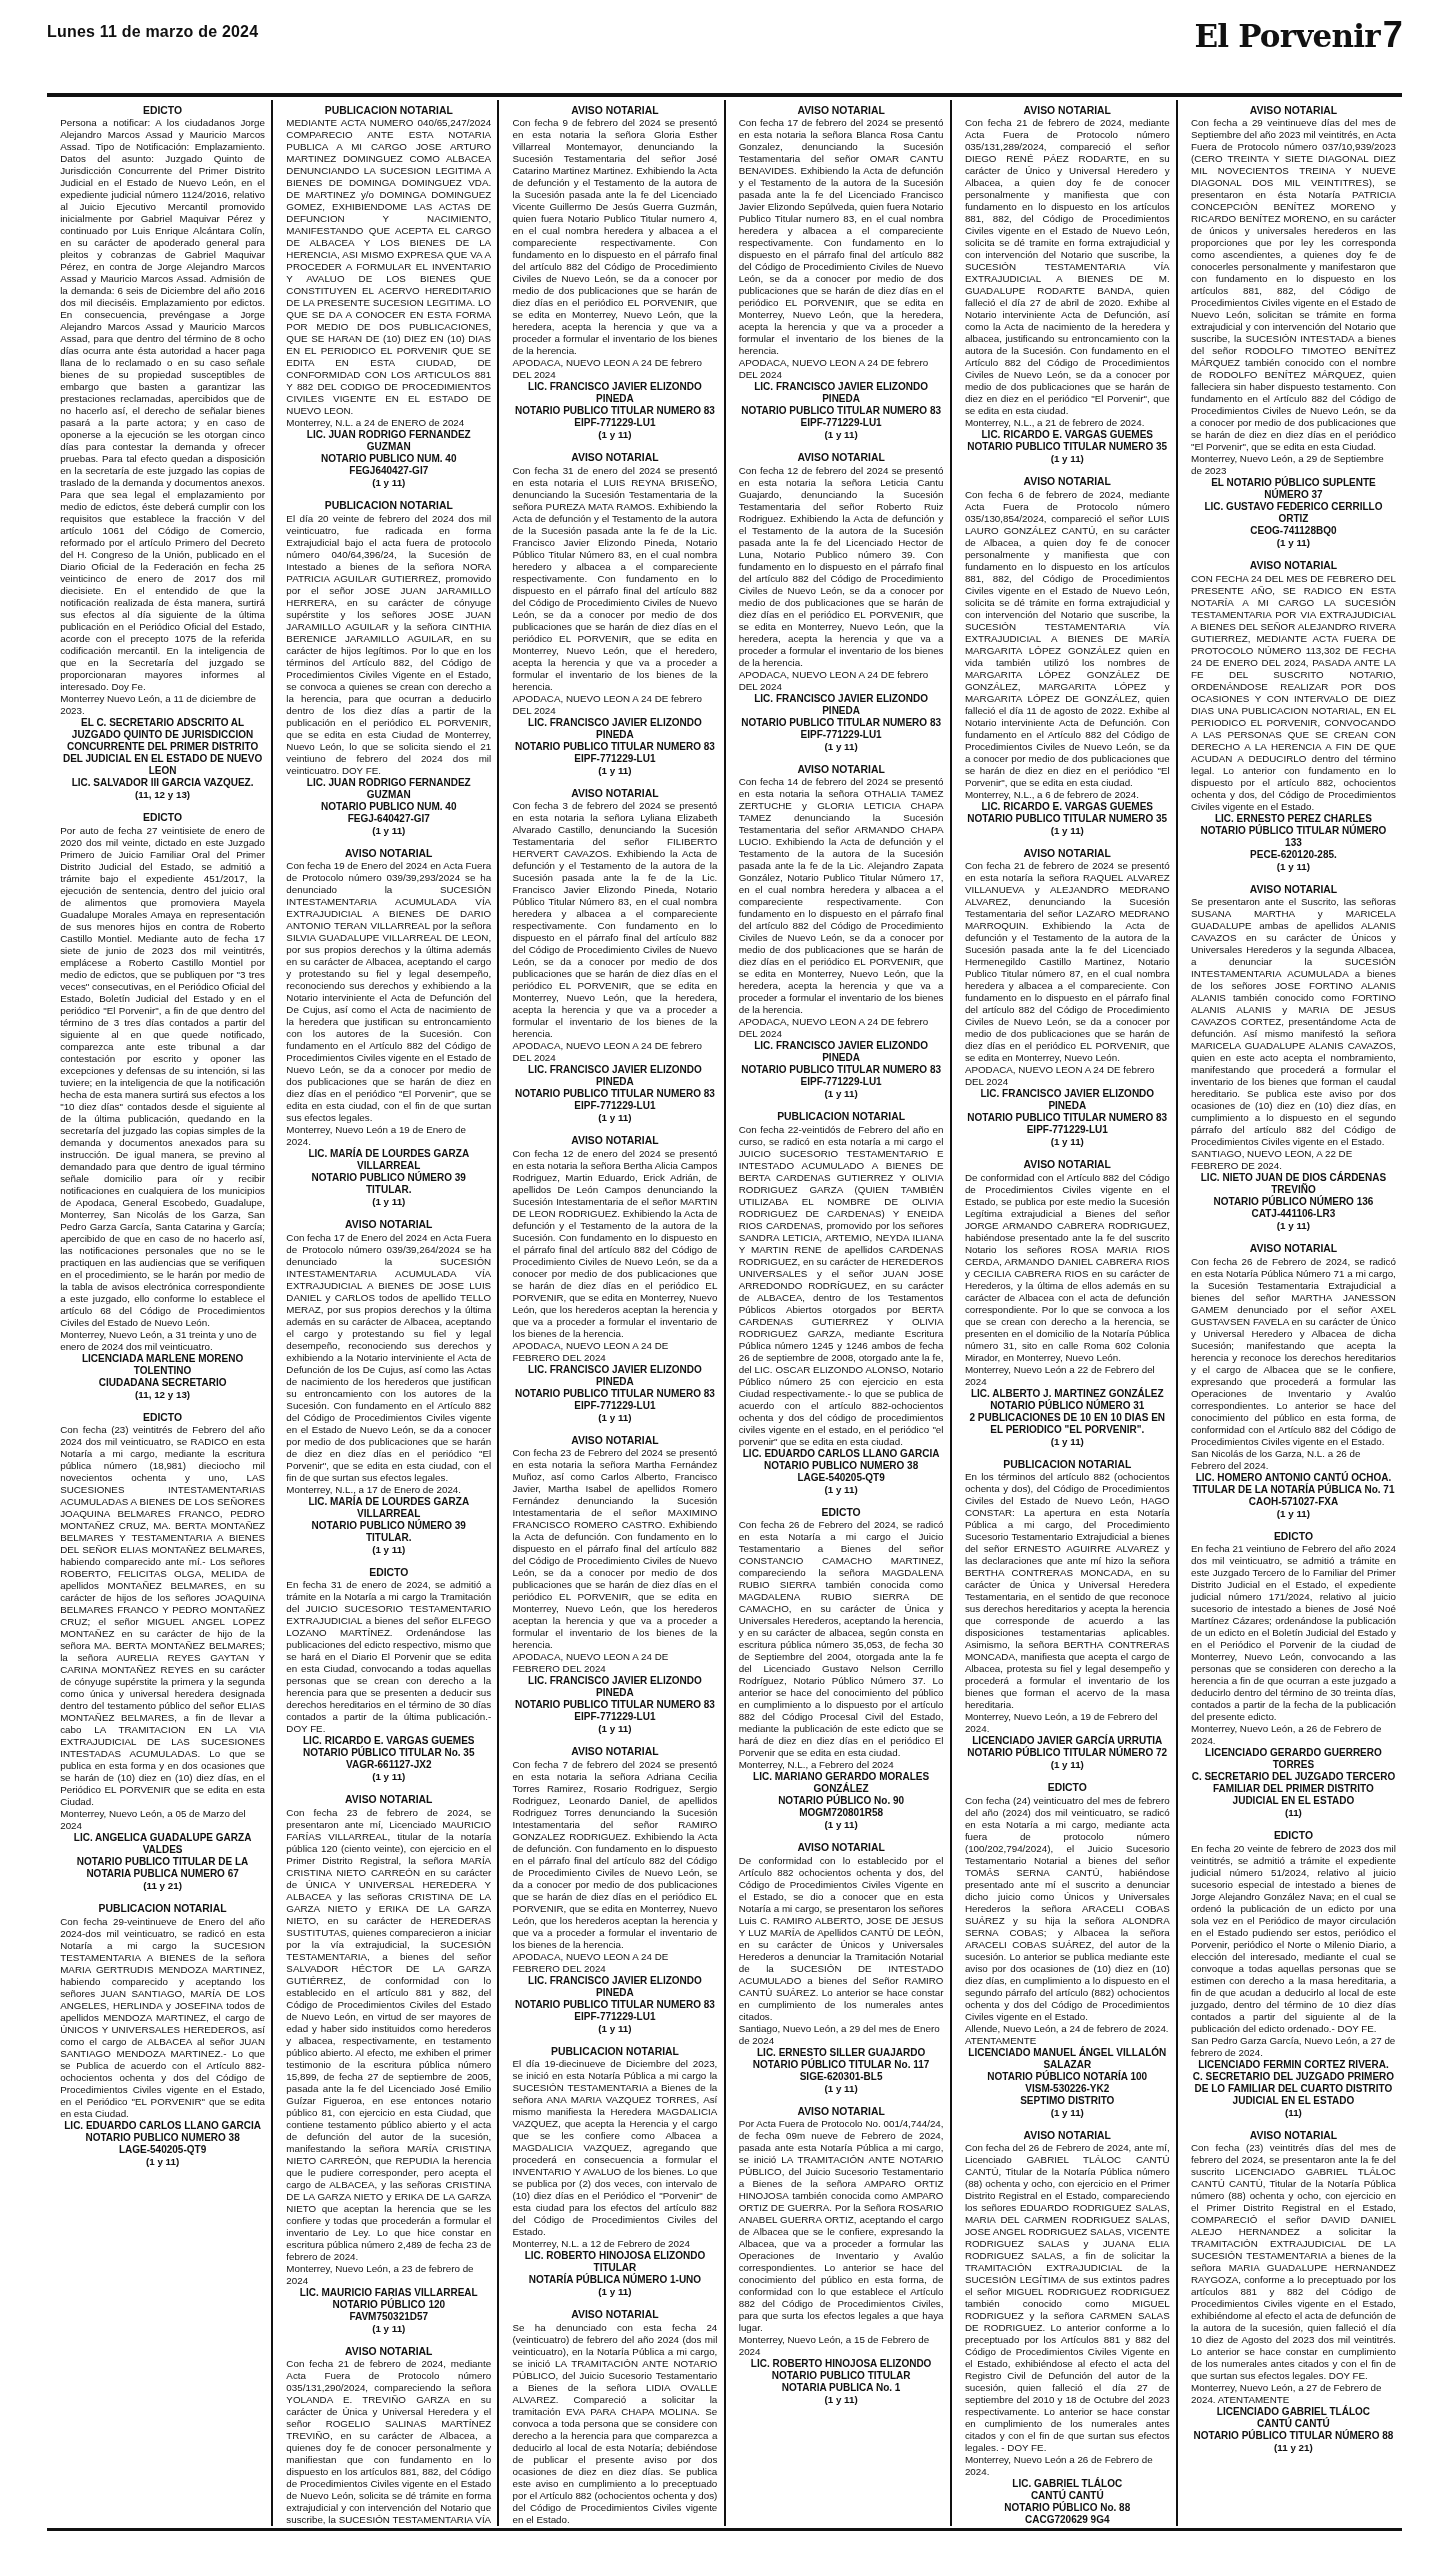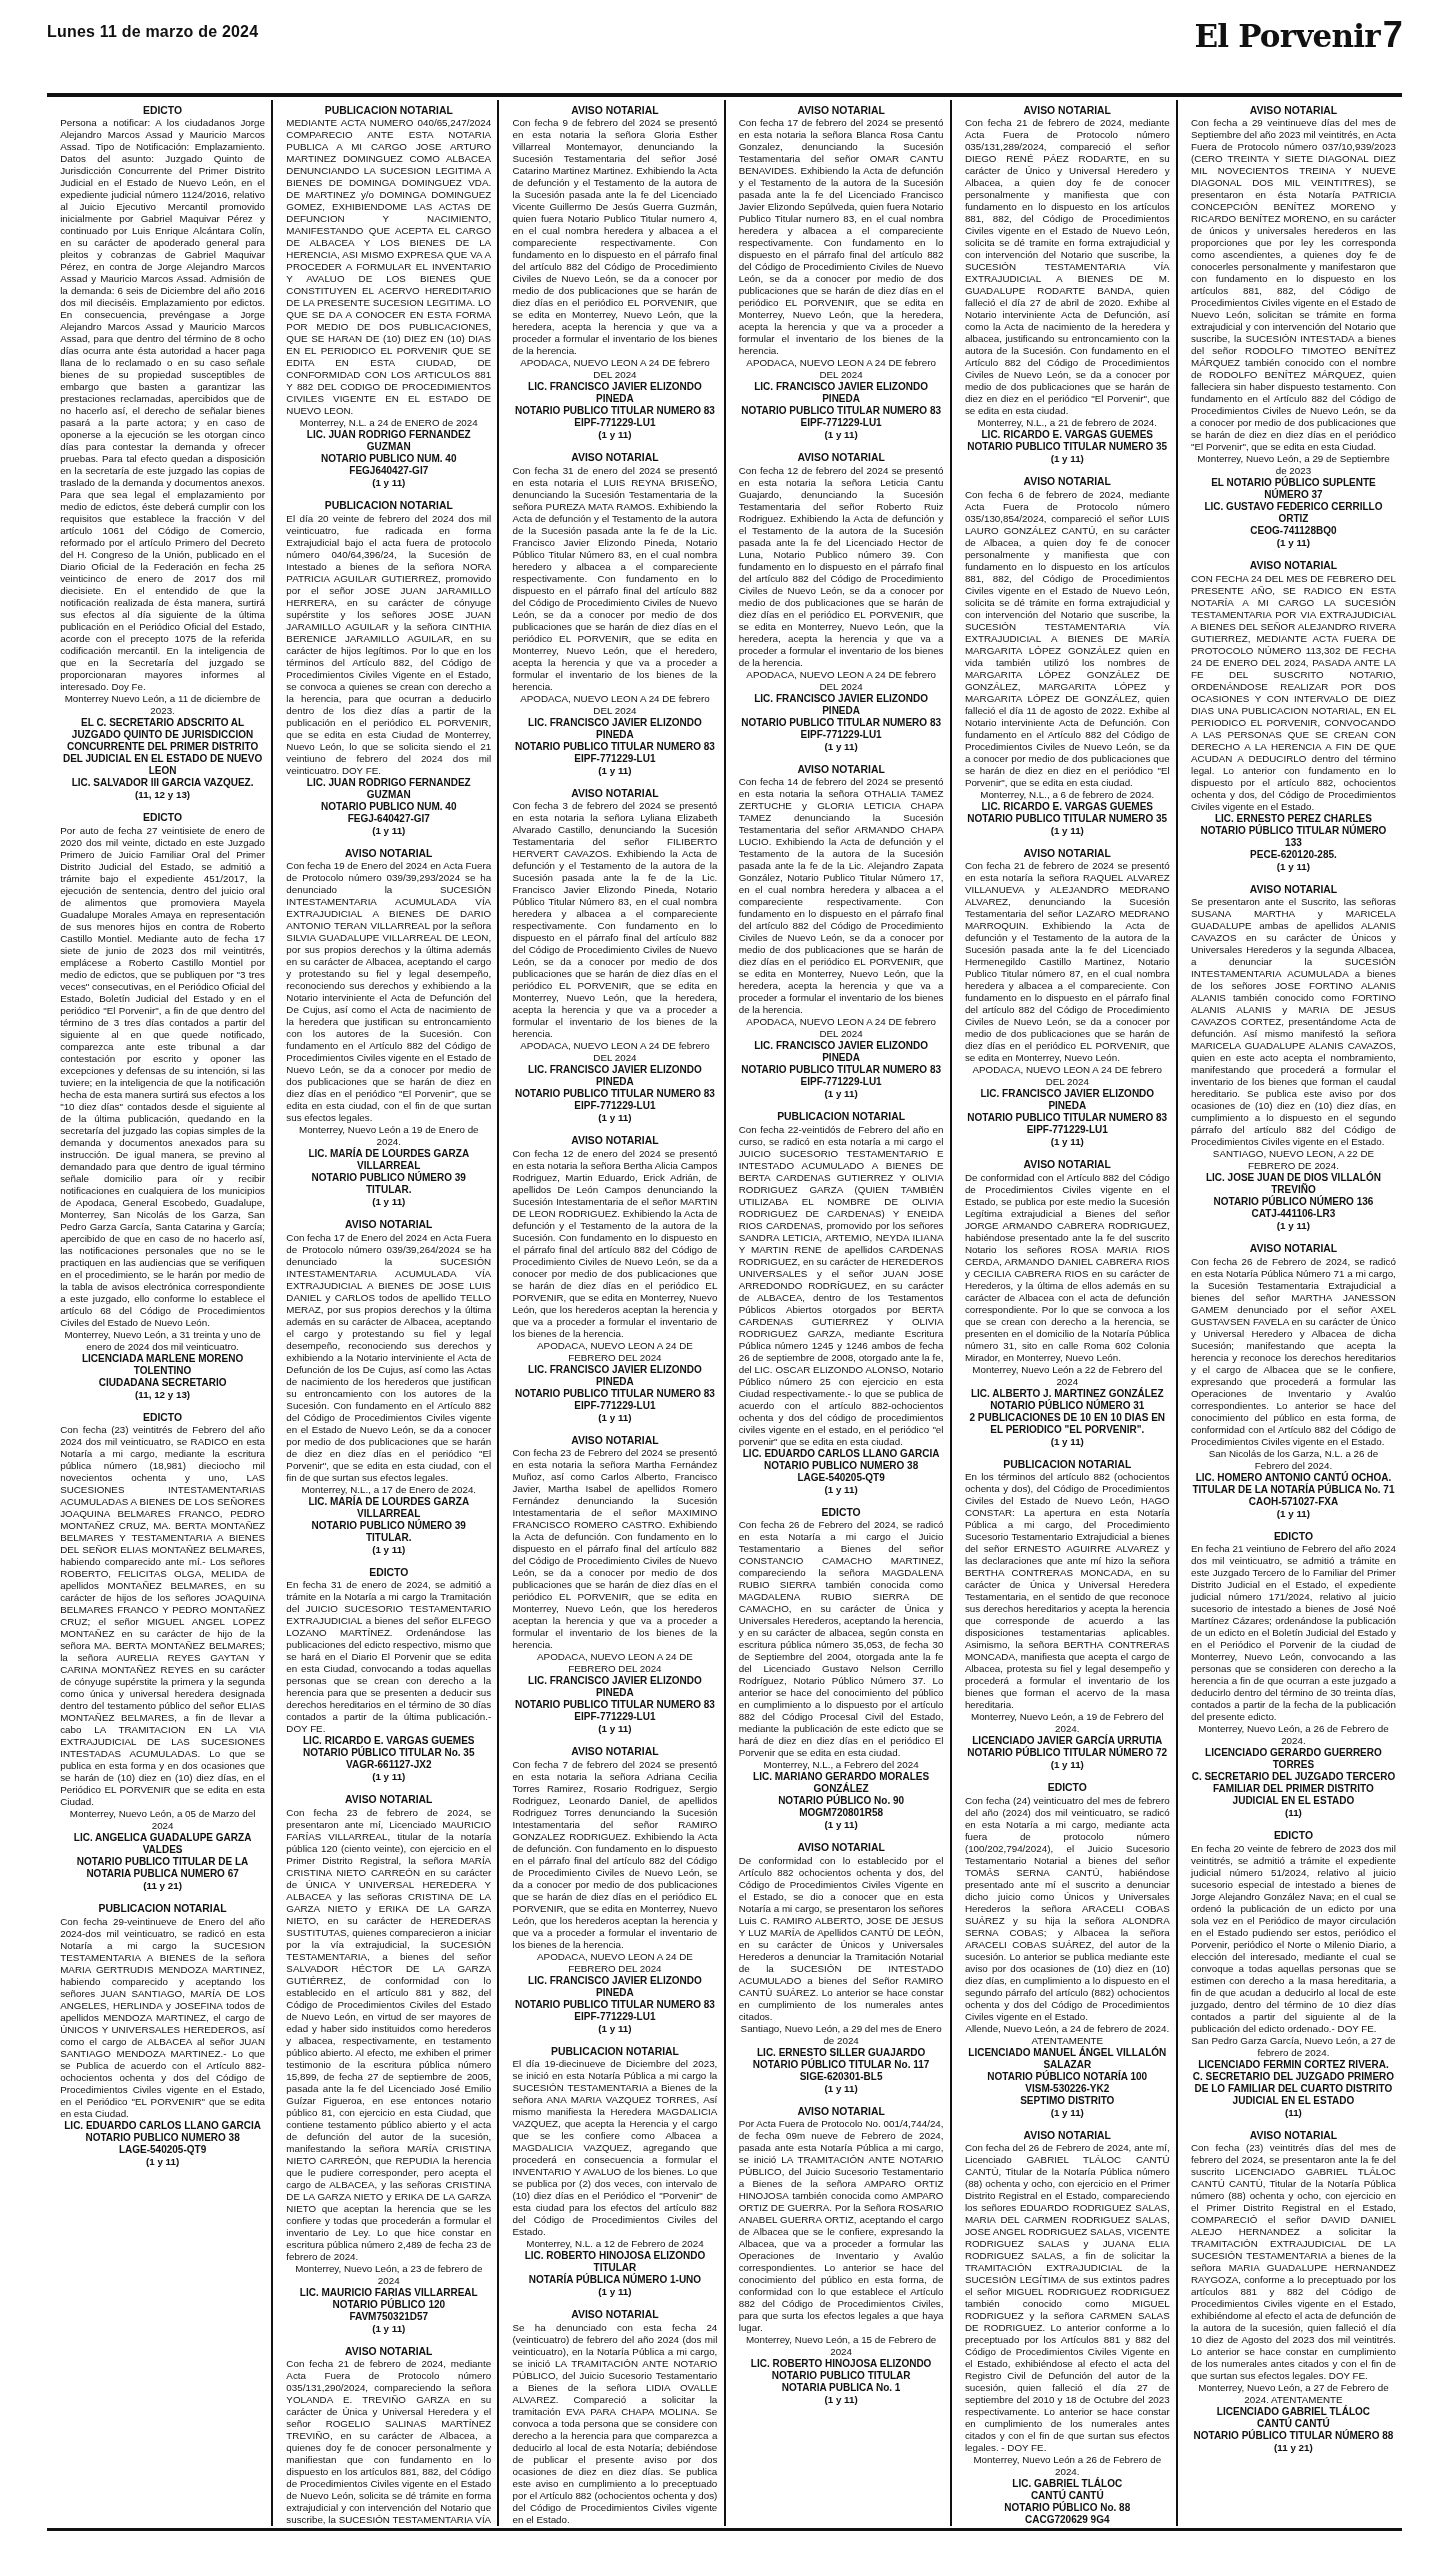--- a/index.html
+++ b/index.html
@@ -9,21 +9,21 @@
   .logo{position:absolute;right:0;top:0;font-family:"DejaVu Serif",serif;font-weight:bold;font-size:31px;letter-spacing:-0.8px;text-align:right;}
   .logo .num{font-family:"Liberation Sans",sans-serif;font-size:36px;margin-left:3.1px;}
   .toprule{position:absolute;left:47px;top:93px;width:1355px;height:3.9px;background:#111;}
   .bottomrule{position:absolute;left:47px;top:2528px;width:1355px;height:3.1px;background:#111;}
   .cols{position:absolute;left:47px;top:100px;width:1355px;height:2426px;display:flex;}
   .col{flex:1;padding:0 6.2px;box-sizing:border-box;border-right:2.3px solid #111;overflow:hidden;font-size:9.8px;line-height:12px;text-align:justify;}
   .col:last-child{border-right:none;}
   .notice{margin:0 0 11px 7px;}
   .notice h3{margin:4.7px 0 0 0;text-align:center;font-size:10.4px;line-height:12.5px;font-weight:bold;}
   .notice p{margin:0;}
-  .notice .place{margin:0;text-align:center;}
+  .notice .place{margin:0;text-align:left;}
   .notice .sig{margin:0;text-align:center;font-weight:bold;font-size:10px;line-height:12px;}
   .notice .pub{margin:0;text-align:center;font-weight:bold;}
 </style>
 </head>
 <body>
 
 <div class="masthead">
   <div class="date">Lunes 11 de marzo de 2024</div>
   <div class="logo"><span>El Porvenir</span><span class="num">7</span></div>
 </div>
@@ -338,21 +338,21 @@
         <p>CON FECHA 24 DEL MES DE FEBRERO DEL PRESENTE AÑO, SE RADICO EN ESTA NOTARÍA A MI CARGO LA SUCESIÓN TESTAMENTARIA POR VIA EXTRAJUDICIAL A BIENES DEL SEÑOR ALEJANDRO RIVERA GUTIERREZ, MEDIANTE ACTA FUERA DE PROTOCOLO NÚMERO 113,302 DE FECHA 24 DE ENERO DEL 2024, PASADA ANTE LA FE DEL SUSCRITO NOTARIO, ORDENÁNDOSE REALIZAR POR DOS OCASIONES Y CON INTERVALO DE DIEZ DIAS UNA PUBLICACION NOTARIAL, EN EL PERIODICO EL PORVENIR, CONVOCANDO A LAS PERSONAS QUE SE CREAN CON DERECHO A LA HERENCIA A FIN DE QUE ACUDAN A DEDUCIRLO dentro del término legal. Lo anterior con fundamento en lo dispuesto por el artículo 882, ochocientos ochenta y dos, del Código de Procedimientos Civiles vigente en el Estado.</p>
         <p class="sig">LIC. ERNESTO PEREZ CHARLES</p>
         <p class="sig">NOTARIO PÚBLICO TITULAR NÚMERO 133</p>
         <p class="sig">PECE-620120-285.</p>
         <p class="pub">(1 y 11)</p>
       </div>
       <div class="notice">
         <h3>AVISO NOTARIAL</h3>
         <p>Se presentaron ante el Suscrito, las señoras SUSANA MARTHA y MARICELA GUADALUPE ambas de apellidos ALANIS CAVAZOS en su carácter de Únicos y Universales Herederos y la segunda Albacea, a denunciar la SUCESIÓN INTESTAMENTARIA ACUMULADA a bienes de los señores JOSE FORTINO ALANIS ALANIS también conocido como FORTINO ALANIS ALANIS y MARIA DE JESUS CAVAZOS CORTEZ, presentándome Acta de defunción. Así mismo manifestó la señora MARICELA GUADALUPE ALANIS CAVAZOS, quien en este acto acepta el nombramiento, manifestando que procederá a formular el inventario de los bienes que forman el caudal hereditario. Se publica este aviso por dos ocasiones de (10) diez en (10) diez días, en cumplimiento a lo dispuesto en el segundo párrafo del artículo 882 del Código de Procedimientos Civiles vigente en el Estado.</p>
         <p class="place">SANTIAGO, NUEVO LEON, A 22 DE FEBRERO DE 2024.</p>
-        <p class="sig">LIC. JOSE JUAN DE DIOS VILLALÓN TREVIÑO</p>
+        <p class="sig">LIC. NIETO JUAN DE DIOS CÁRDENAS TREVIÑO</p>
         <p class="sig">NOTARIO PÚBLICO NÚMERO 136</p>
         <p class="sig">CATJ-441106-LR3</p>
         <p class="pub">(1 y 11)</p>
       </div>
       <div class="notice">
         <h3>AVISO NOTARIAL</h3>
         <p>Con fecha 26 de Febrero de 2024, se radicó en esta Notaría Pública Número 71 a mi cargo, la Sucesión Testamentaria Extrajudicial a bienes del señor MARTHA JANESSON GAMEM denunciado por el señor AXEL GUSTAVSEN FAVELA en su carácter de Único y Universal Heredero y Albacea de dicha Sucesión; manifestando que acepta la herencia y reconoce los derechos hereditarios y el cargo de Albacea que se le confiere, expresando que procederá a formular las Operaciones de Inventario y Avalúo correspondientes. Lo anterior se hace del conocimiento del público en esta forma, de conformidad con el Artículo 882 del Código de Procedimientos Civiles vigente en el Estado.</p>
         <p class="place">San Nicolás de los Garza, N.L. a 26 de Febrero del 2024.</p>
         <p class="sig">LIC. HOMERO ANTONIO CANTÚ OCHOA.</p>
         <p class="sig">TITULAR DE LA NOTARÍA PÚBLICA No. 71</p>

